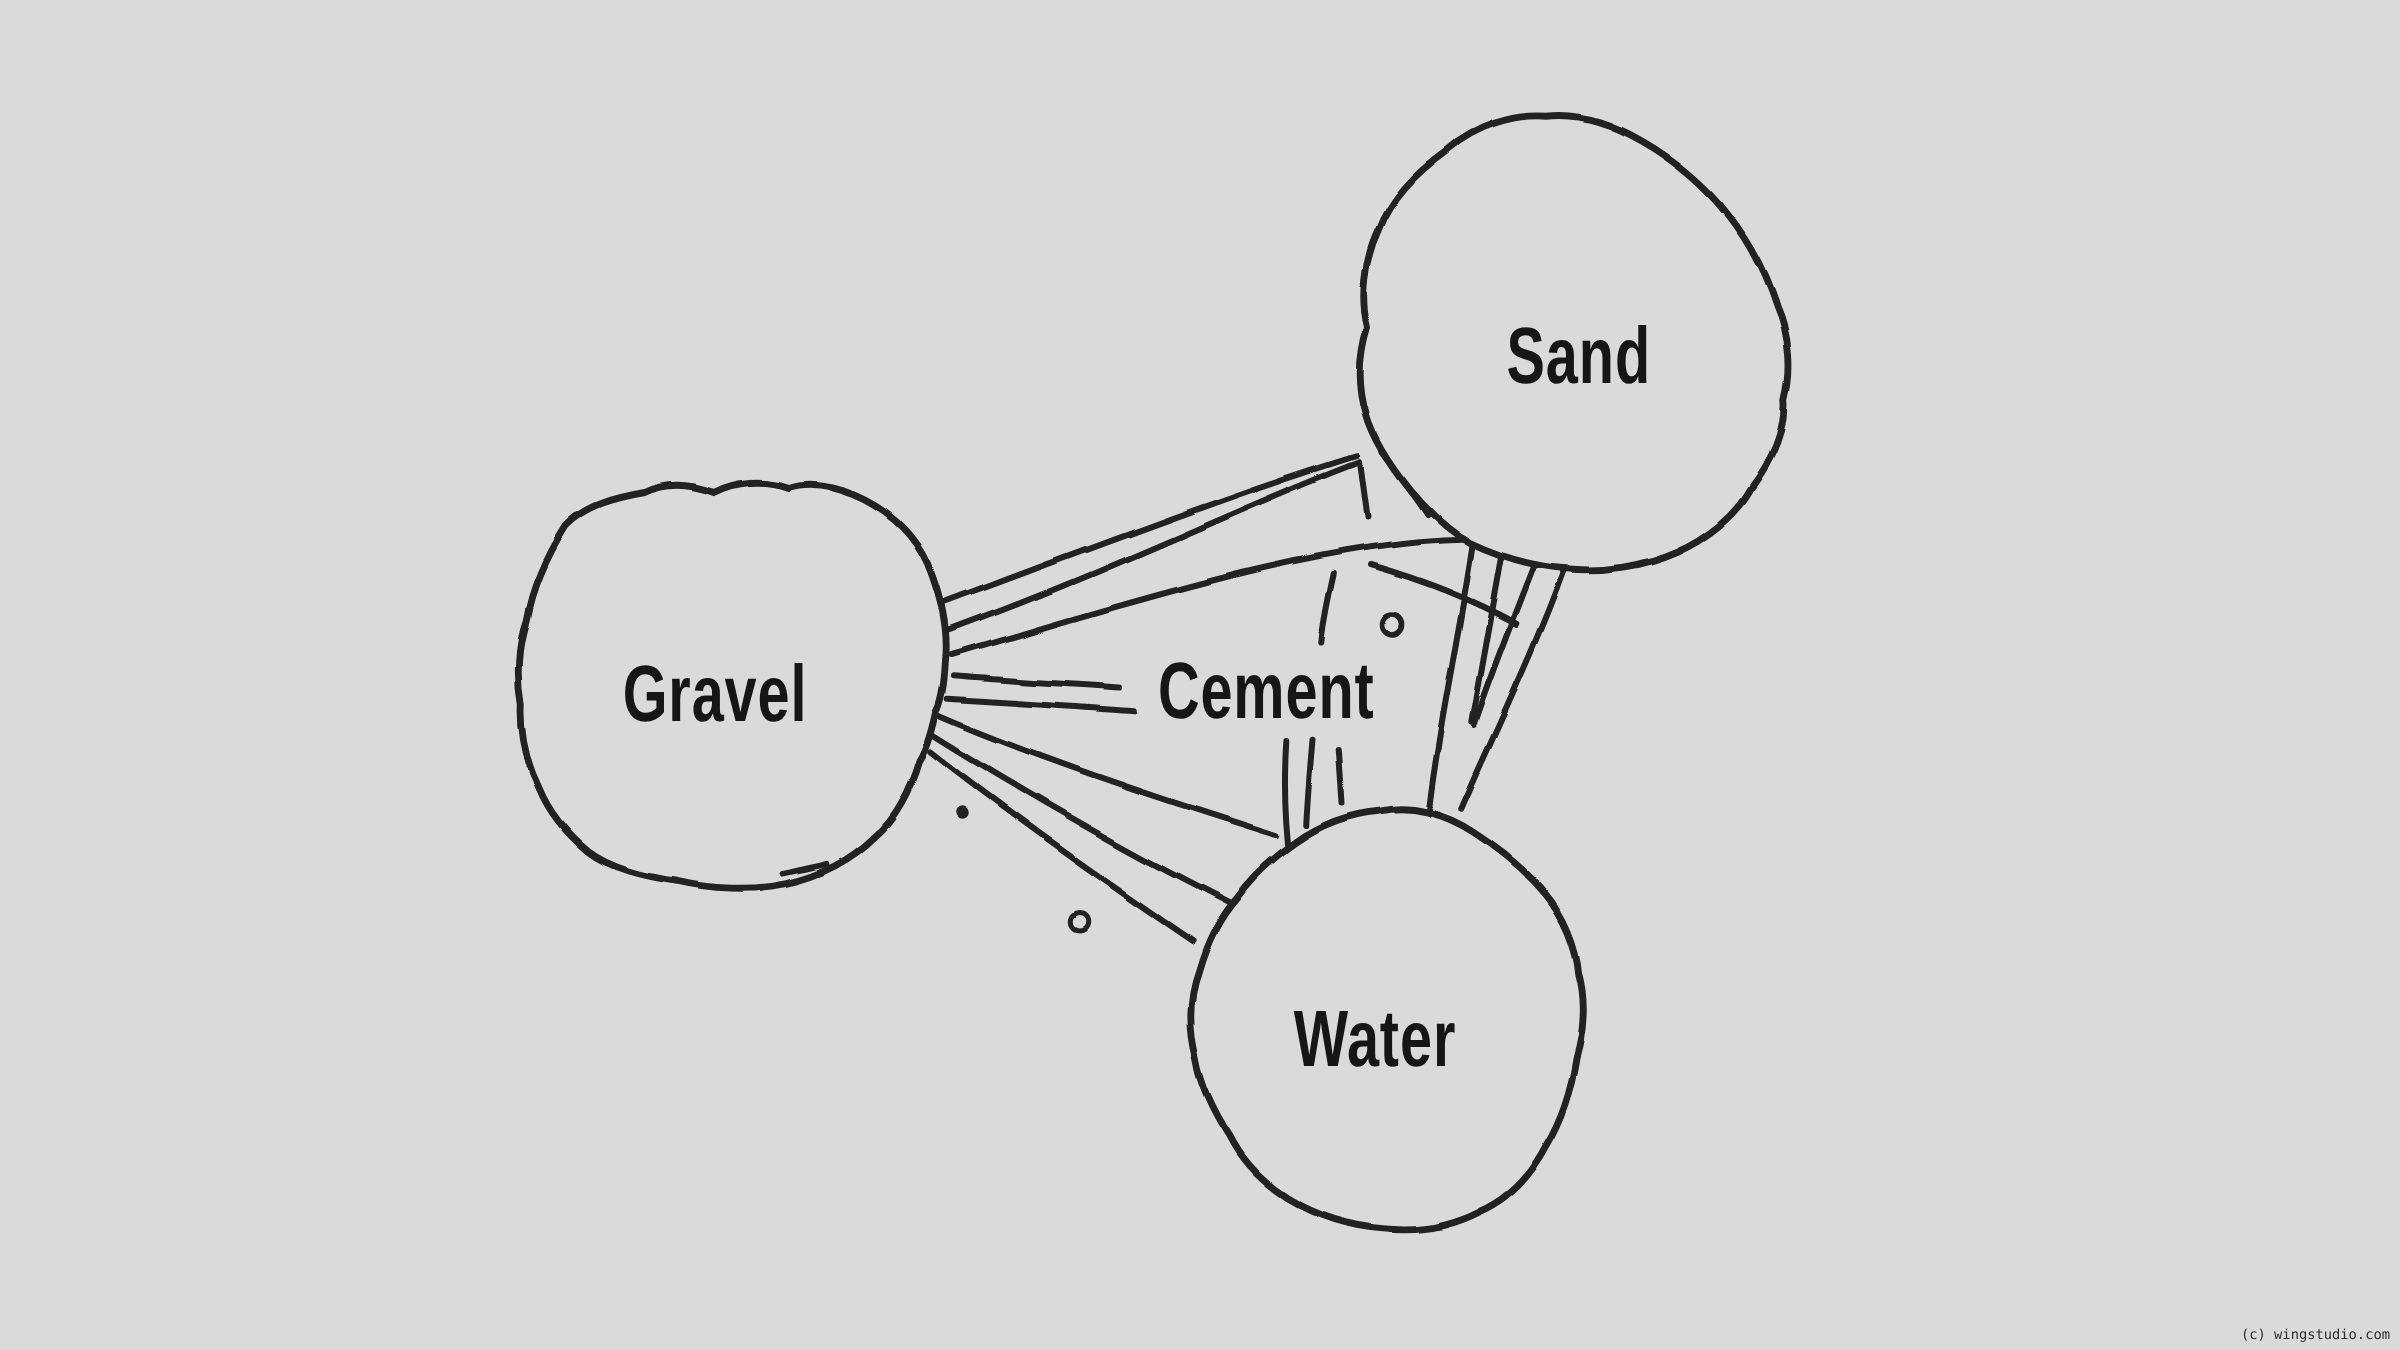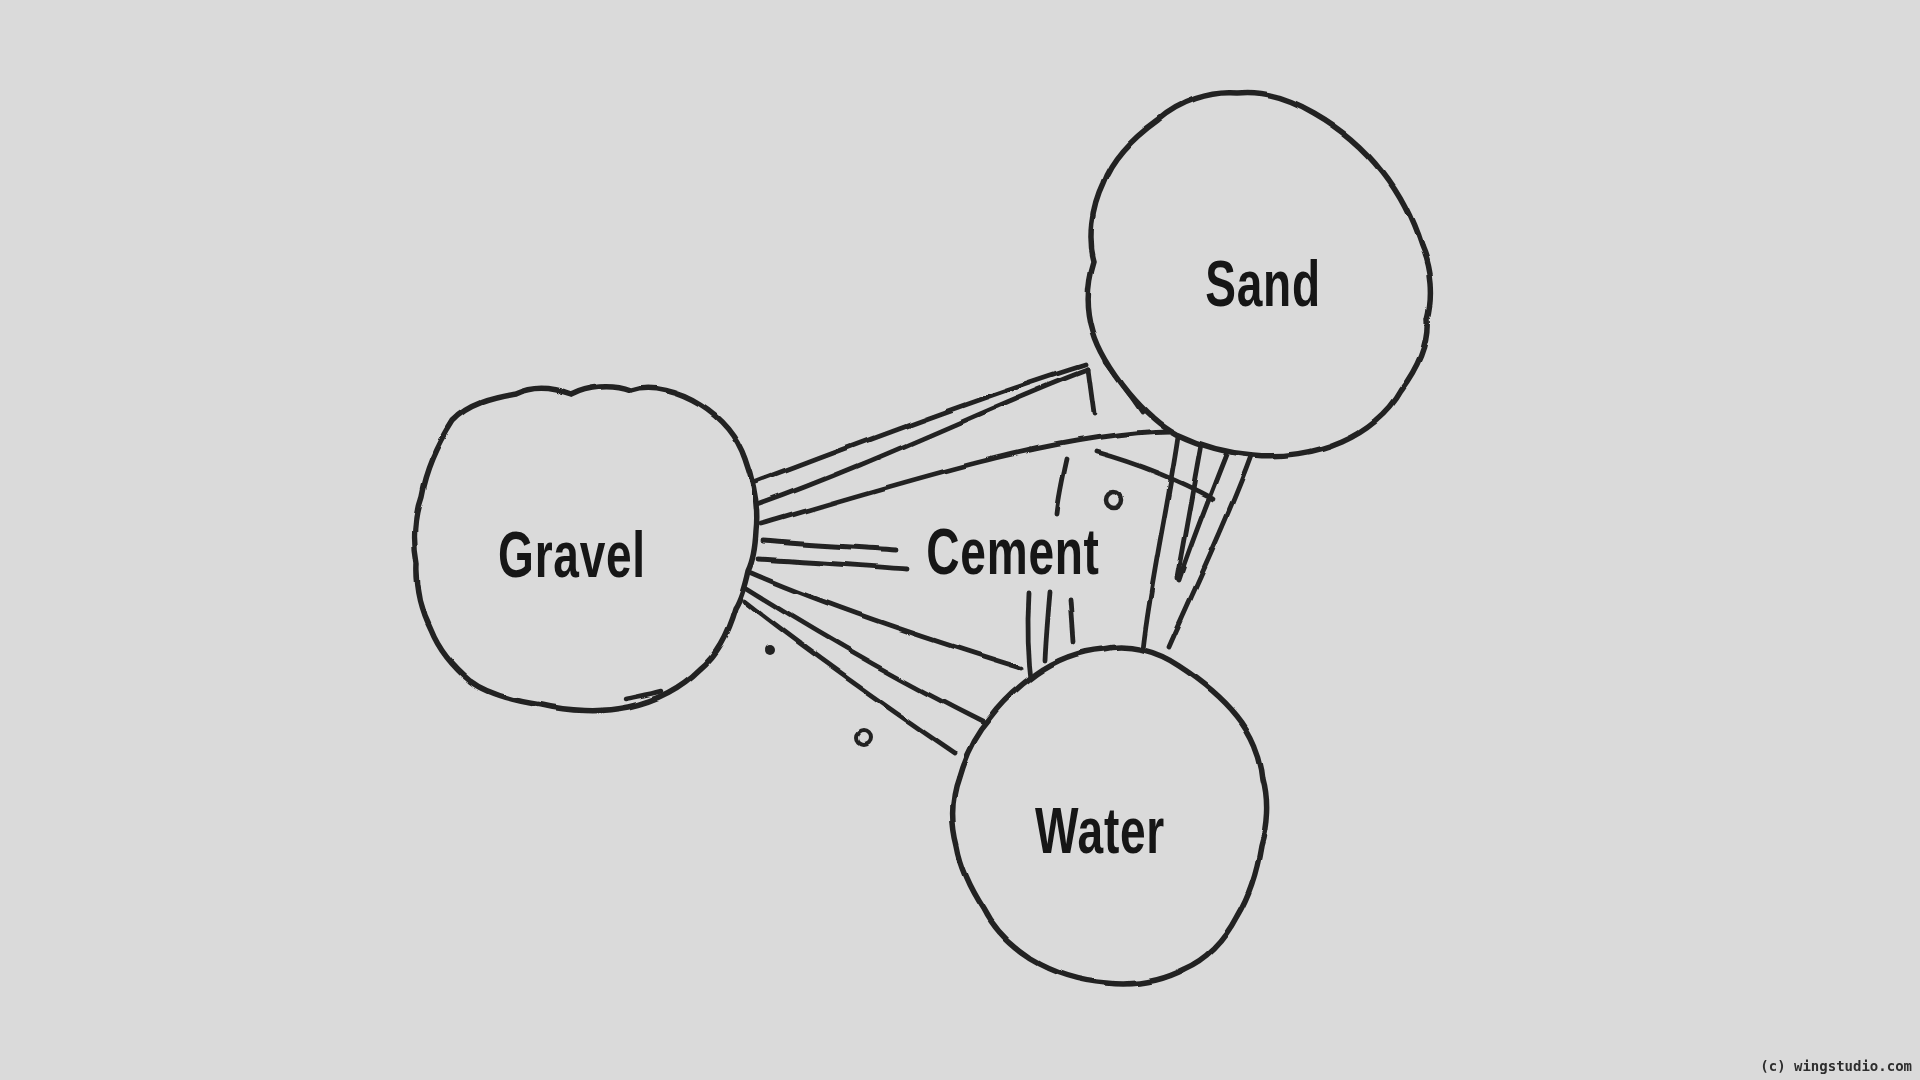--- a/index.html
+++ b/index.html
@@ -25,22 +25,22 @@
     user-select:none;
   }
   #label-gravel{left:572px;top:555px;}
   #label-sand{left:1263px;top:284px;}
   #label-water{left:1100px;top:831px;}
   #label-cement{left:1013px;top:552px;}
   .watermark{
     position:absolute;
     right:8px;bottom:6px;
     font-family:"DejaVu Sans Mono", monospace;
-    font-weight:700;
-    font-size:14px;
+    font-weight:400;
+    font-size:11px;
     color:#2e2e2e;
     letter-spacing:0px;
   }
 </style>
 </head>
 <body>
 
 <div class="stage">
 
   <svg width="1920" height="1080" viewBox="0 0 1920 1080">

